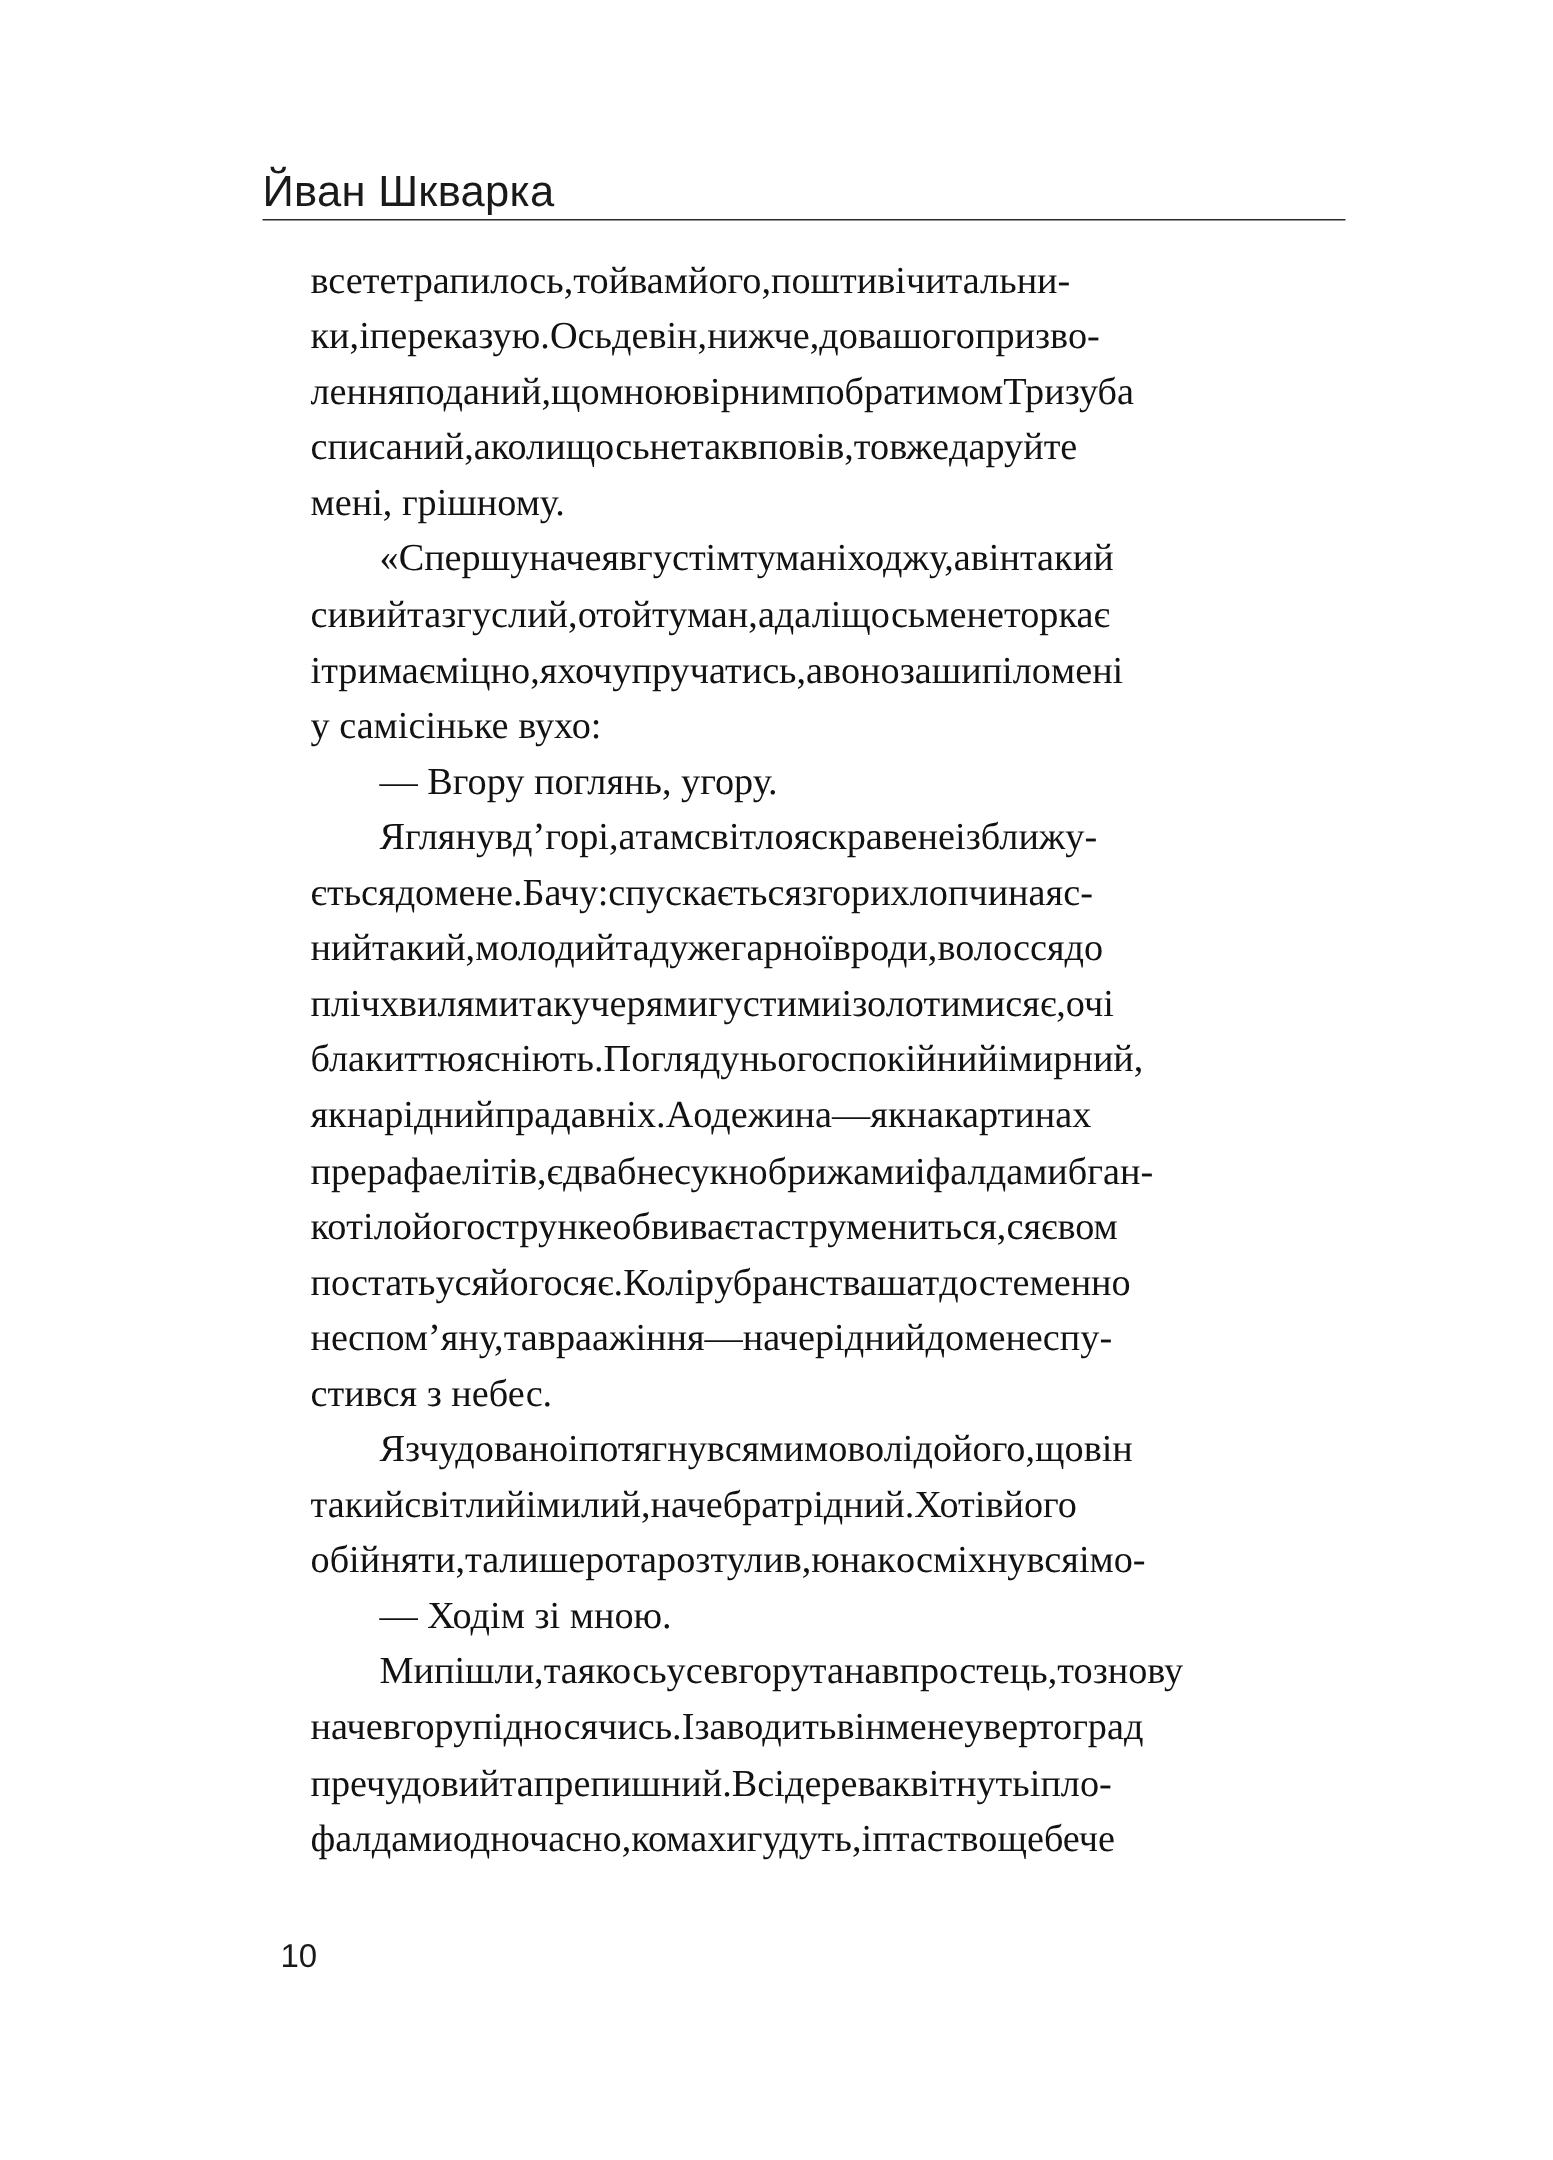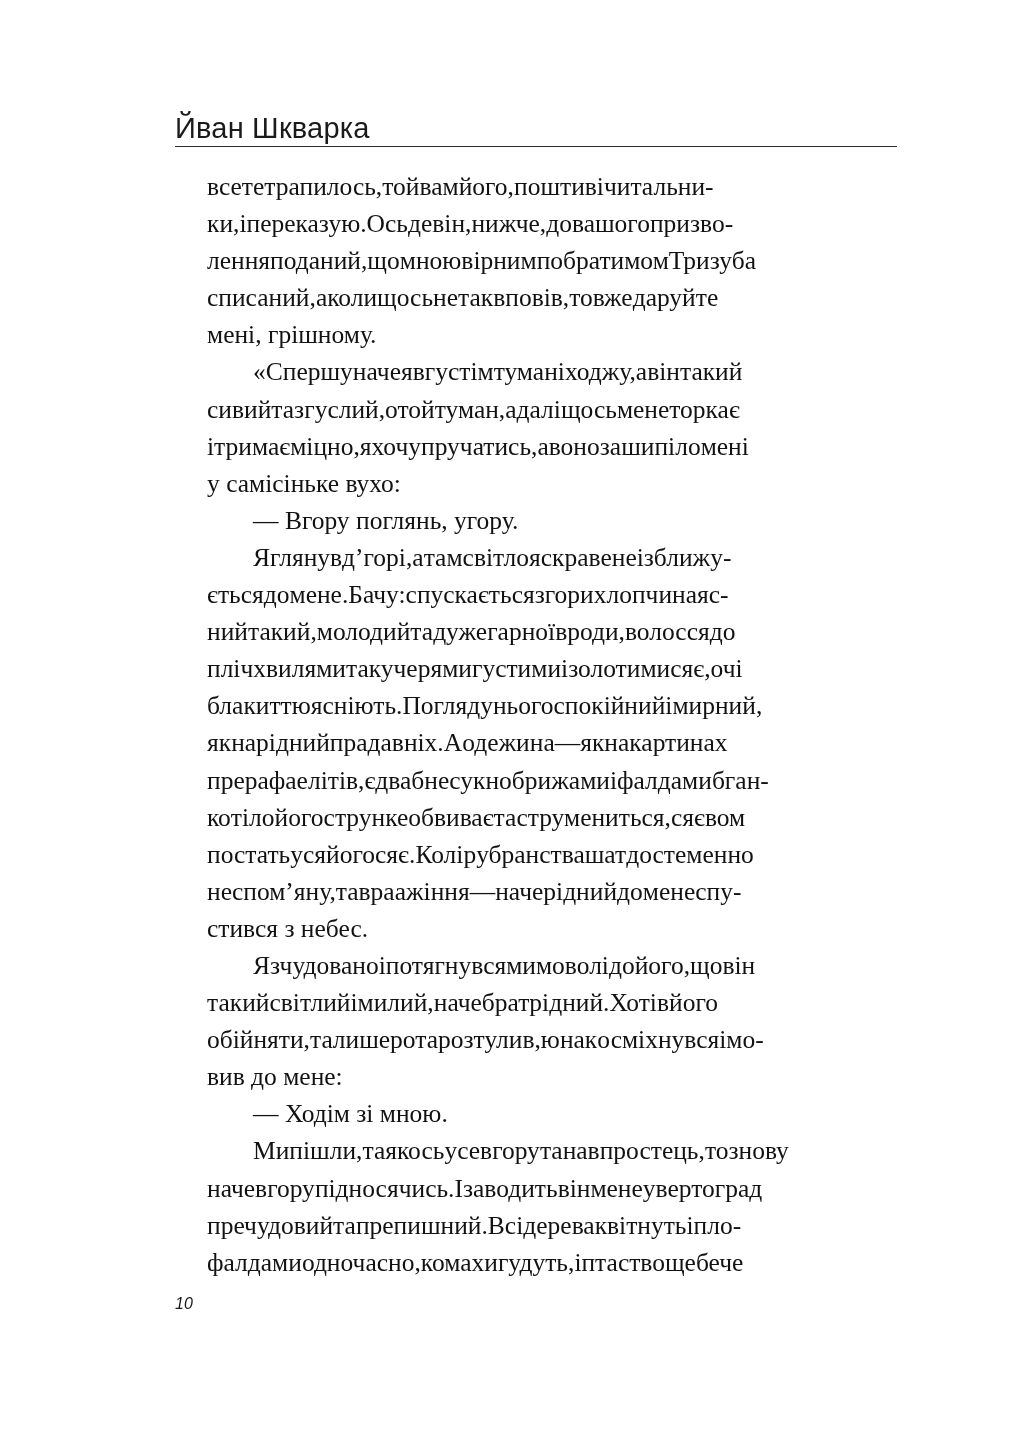--- a/index.html
+++ b/index.html
@@ -82,27 +82,26 @@
     white-space: pre;
   }
   
   .ln.indent {
     text-indent: 46px;
   }
 
   
   .folio {
     position: absolute;
-    left: 175px;
+    left: 187px;
     top: 1290px;
     font-family: "Liberation Sans", "DejaVu Sans", sans-serif;
-    font-size: 16px;
+    font-size: 22px;
     line-height: 28px;
     color: #1a1a1a;
-    font-style: italic;
   }
 </style>
 </head>
 <body>
 
 <div class="page">
 
   <div class="running-head">
     <div class="running-head-title">Йван Шкварка</div>
     <div class="head-rule"></div>
@@ -326,21 +325,20 @@
         <span>обійняти,</span>
         <span>та</span>
         <span>лише</span>
         <span>рота</span>
         <span>розтулив,</span>
         <span>юнак</span>
         <span>осміхнувся</span>
         <span>і</span>
         <span>мо-</span>
       </div>
-      <div class="ln flush">вив до мене:</div>
       <div class="ln flush indent">— Ходім зі мною.</div>
       <div class="ln just">
         <span style="width: 46px; display: inline-block;"></span>
         <span>Ми</span>
         <span>пішли,</span>
         <span>та</span>
         <span>якось</span>
         <span>усе</span>
         <span>вгору</span>
         <span>та</span>

